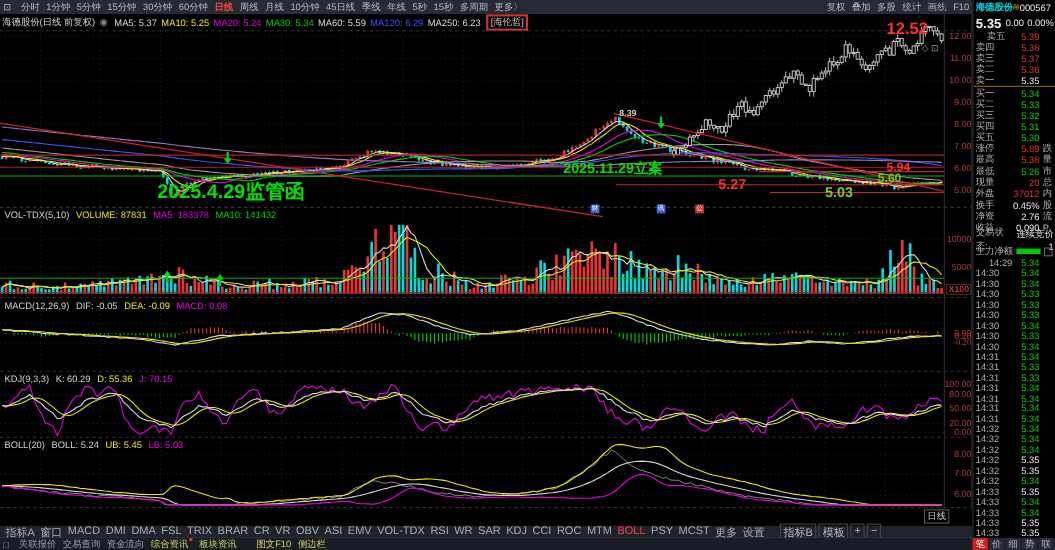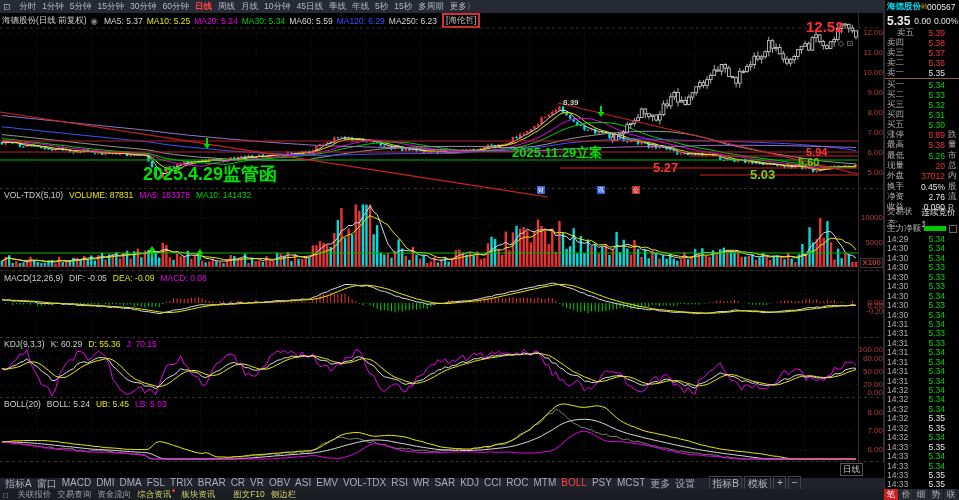--- a/index.html
+++ b/index.html
@@ -34,21 +34,21 @@
   .row2 span{padding:0 3px;}
   .hot{color:#cfcf60;}
   .dot{display:inline-block;width:3px;height:3px;background:#ff3030;border-radius:50%;vertical-align:top;margin-left:1px;}
   .mini-btn{border:1px solid #444;padding:0 3px;margin:0 1px;color:#b8b8c0;}
   
   .panel{position:absolute;left:884px;top:0;width:75px;height:489px;border-left:1px solid #2e2e38;background:#000;font-size:8.5px;overflow:hidden;}
   .prow{display:flex;align-items:center;padding:0 2px;position:relative;overflow:visible;}
   .lbl{color:#b0b0b0;}
   .r{color:#ee3333;}
   .g{color:#00d800;}
-  .w{color:#e8e8e8;}
+  .w{color:#e8e8e8;text-align:right;}
   .cyan{color:#00dcee;}
   .b{font-weight:bold;}
   .ml{margin-left:auto;padding-right:13px;}
   .cut{position:absolute;left:63px;color:#b0b0b0;}
   .bigpx{font-size:12px;font-weight:bold;color:#f0f0f0;}
   .sep-orange{height:1px;background:#8a6a10;margin:1px 0;}
   .force-bar{width:22px;height:5px;background:#00c800;margin-left:3px;}
   .force-box{width:6px;height:6px;border:1px solid #666;margin-left:3px;}
   .ptabs{position:absolute;left:884px;top:489px;width:75px;height:11px;display:flex;font-size:8.5px;}
   .ptabs span{width:14px;text-align:center;color:#b8b8b8;background:#262a32;margin-right:1px;line-height:11px;}
@@ -79,20 +79,31 @@
         <span>10分钟</span>
         <span>45日线</span>
         <span>季线</span>
         <span>年线</span>
         <span>5秒</span>
         <span>15秒</span>
         <span>多周期</span>
         <span>更多〉</span>
       </span>
     <span class="spacer"></span>
+    <span style="display:flex">
+        <span>复权</span>
+        <span>叠加</span>
+        <span>多股</span>
+        <span>统计</span>
+        <span>画线</span>
+        <span>F10</span>
+        <span>标记</span>
+        <span>-自选</span>
+        <span>返回</span>
+      </span>
   </div>
 
   <div class="bar infobar">
     <span>海德股份(日线 前复权)</span>
     <span style="color:#888">◉</span>
     <span style="display:flex">
         <span style="color: rgb(216, 216, 216);">MA5: 5.37</span>
         <span style="color: rgb(232, 232, 0);">MA10: 5.25</span>
         <span style="color: rgb(232, 0, 232);">MA20: 5.24</span>
         <span style="color: rgb(0, 210, 0);">MA30: 5.34</span>
@@ -1501,21 +1512,21 @@
       </div>
       <div class="prow" style="height: 11px;">
         <span class="lbl">交易状态:</span>
         <span class="w" style="margin-left: 2px;">连续竞价 1</span>
       </div>
       <div class="prow" style="height: 11px;">
         <span class="lbl">主力净额</span>
         <span class="force-bar"></span>
         <span class="force-box"></span>
       </div>
-      <div class="prow" style="height: 9.45px;">
+      <div class="prow" style="height: 9.45px; margin-left: 12px;">
         <span class="lbl">14:29</span>
         <span class="g ml">5.34</span>
       </div>
       <div class="prow" style="height: 9.45px;">
         <span class="lbl">14:30</span>
         <span class="g ml">5.34</span>
       </div>
       <div class="prow" style="height: 9.45px;">
         <span class="lbl">14:30</span>
         <span class="g ml">5.34</span>

